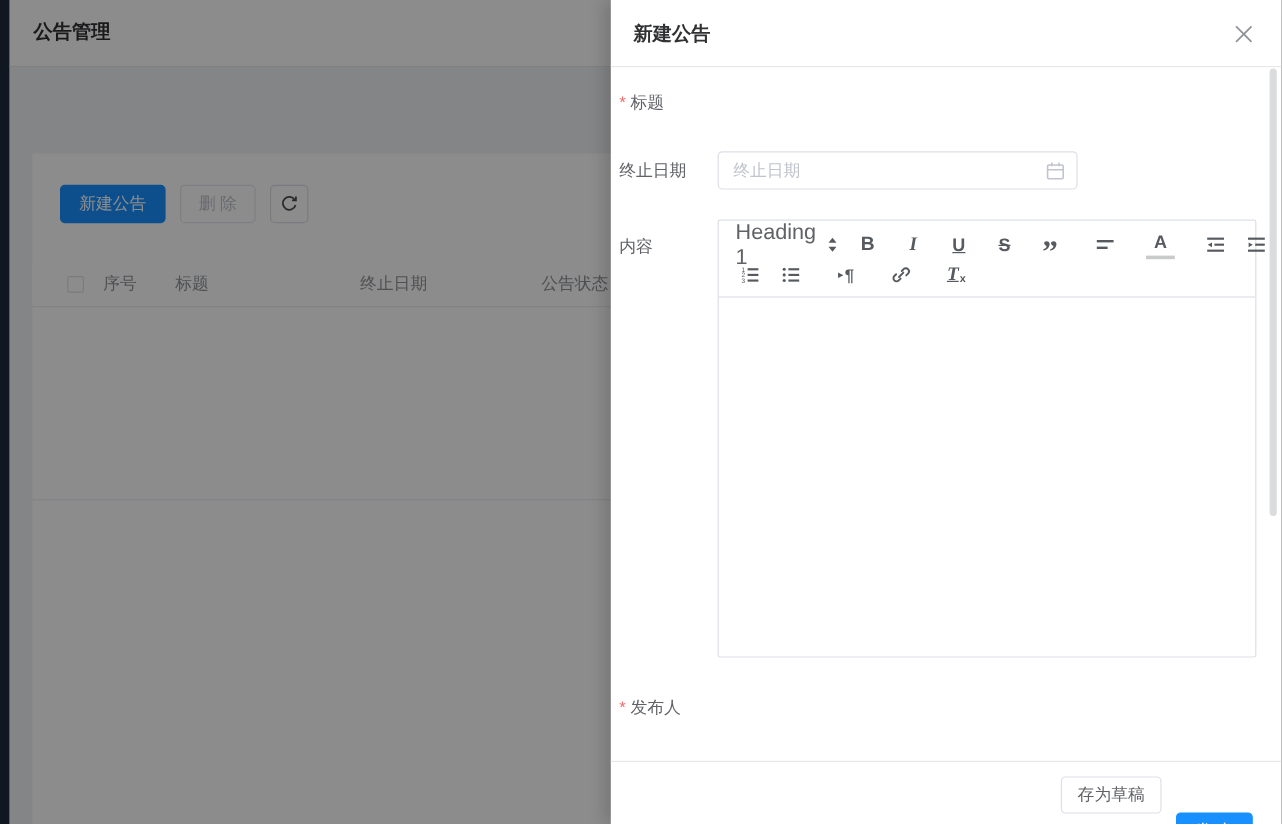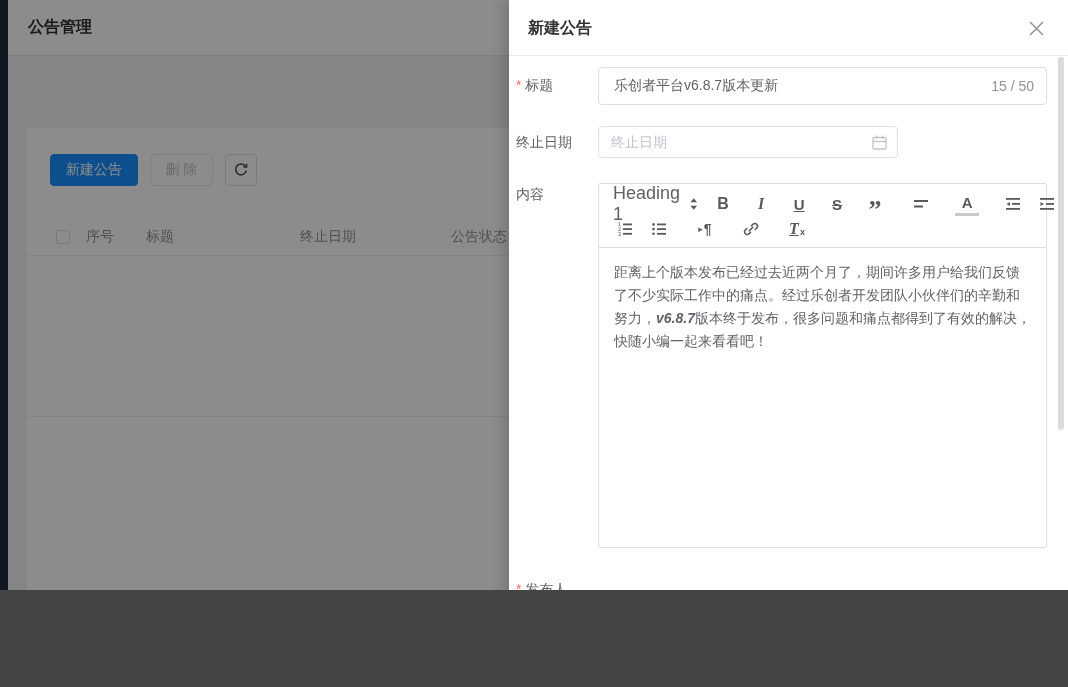--- a/index.html
+++ b/index.html
@@ -3,21 +3,21 @@
 <meta charset="utf-8">
 <style>
   :root{
     --primary:#1890ff; --red:#f56c6c; --sidebar:#202a3c;
     --text-main:#303133; --text-reg:#606266; --text-sec:#909399;
     --placeholder:#c0c4cc; --border:#dcdfe6; --divider:#e8e8e8;
     --table-border:#ebeef5; --page-bg:#f0f2f5; --icon:#565a5f;
   }
   *{box-sizing:border-box; margin:0; padding:0;}
   body{font-family:"Liberation Sans","DejaVu Sans",sans-serif; background:#444;}
-  .screen{position:relative; width:1068px; height:590px; background:#fff; overflow:hidden; font-size:14px; color:var(--text-reg);}
+  .screen{position:relative; width:1068px; height:687px; background:#fff; overflow:hidden; font-size:14px; color:var(--text-reg);}
 
   
   .side-sliver{position:absolute; left:0; top:0; width:8px; height:687px; background:var(--sidebar);}
   .page-header{position:absolute; left:8px; top:0; right:0; height:56px; background:#fff; border-bottom:1px solid var(--divider); display:flex; align-items:center; padding-left:20px;}
   .page-title{font-size:16px; font-weight:bold; color:var(--text-main);}
   .page-content{position:absolute; left:8px; top:56px; right:0; bottom:0; background:var(--page-bg);}
   .card{position:absolute; left:19px; top:72px; width:1030px; height:563px; background:#fff;}
   .btn-row{position:absolute; left:23px; top:26px; display:flex; align-items:center;}
   .btn{height:32px; border-radius:4px; font-size:14px; display:inline-flex; align-items:center; justify-content:center; cursor:pointer;}
   .btn-primary{background:var(--primary); color:#fff; border:1px solid var(--primary); width:88px;}
@@ -136,39 +136,35 @@
       <span class="drawer-title">新建公告</span>
       <span class="drawer-close">
         <svg width="15" height="15" viewBox="0 0 14 14" stroke="#909399" stroke-width="1.4">
           <line x1="1" y1="1" x2="13" y2="13"></line>
             <line x1="13" y1="1" x2="1" y2="13"></line>
         </svg>
       </span>
     </div>
 
     <label class="form-label req" style="top:77px;">标题</label>
-    <div class="el-input input-title">
-      <input value="乐创者平台v6.8.7版本更新" style="">
-      <span class="counter">15 / 50</span>
-    </div>
 
     <label class="form-label" style="top:134px;">终止日期</label>
     <div class="el-input input-date">
       <input placeholder="终止日期" style="">
       <span class="date-icon">
         <svg width="17" height="17" viewBox="0 0 17 17" fill="none" stroke="currentColor" stroke-width="1.3">
           <rect x="2" y="3.5" width="13" height="11.5" rx="1"></rect>
           <line x1="2" y1="7.5" x2="15" y2="7.5"></line>
           <line x1="5.5" y1="1.5" x2="5.5" y2="4.5"></line>
           <line x1="11.5" y1="1.5" x2="11.5" y2="4.5"></line>
         </svg>
       </span>
     </div>
 
-    <label class="form-label" style="top:186px;">内容</label>
+    <label class="form-label" style="top:197px;">内容</label>
     <div class="editor">
       <div class="ql-toolbar">
         <div class="tb-row">
           <span class="heading-select">
             <span class="hs-label">Heading 1</span>
             <svg width="9" height="14" viewBox="0 0 9 14" fill="#565a5f">
               <path d="M4.5 0 L8.5 5 H0.5 Z"></path>
                 <path d="M4.5 14 L0.5 9 H8.5 Z"></path>
             </svg>
           </span>
@@ -229,23 +225,20 @@
               <path d="M9.5 5.8 L11 4.3 a2.6 2.6 0 0 1 3.7 3.7 L13.2 9.5"></path>
               <path d="M8.5 12.2 L7 13.7 a2.6 2.6 0 0 1 -3.7 -3.7 L4.8 8.5"></path>
             </svg>
           </span>
           <span class="tb-btn">
             <span class="glyph-clean">T</span>
               <span class="glyph-clean-x">x</span>
           </span>
         </div>
       </div>
-      <div class="ql-content">
-        <span>距离上个版本发布已经过去近两个月了，期间许多用户给我们反馈了不少实际工作中的痛点。经过乐创者开发团队小伙伴们的辛勤和努力，</span><span class="em">v6.8.7</span><span>版本终于发布，很多问题和痛点都得到了有效的解决，快随小编一起来看看吧！</span>
-      </div>
     </div>
 
     <label class="form-label req" style="top:581px;">发布人</label>
 
     <div class="drawer-footer-line"></div>
     <button class="btn btn-draft">存为草稿</button>
     <button class="btn btn-publish">发 布</button>
 
     <div class="scroll-thumb"></div>
   </div>

